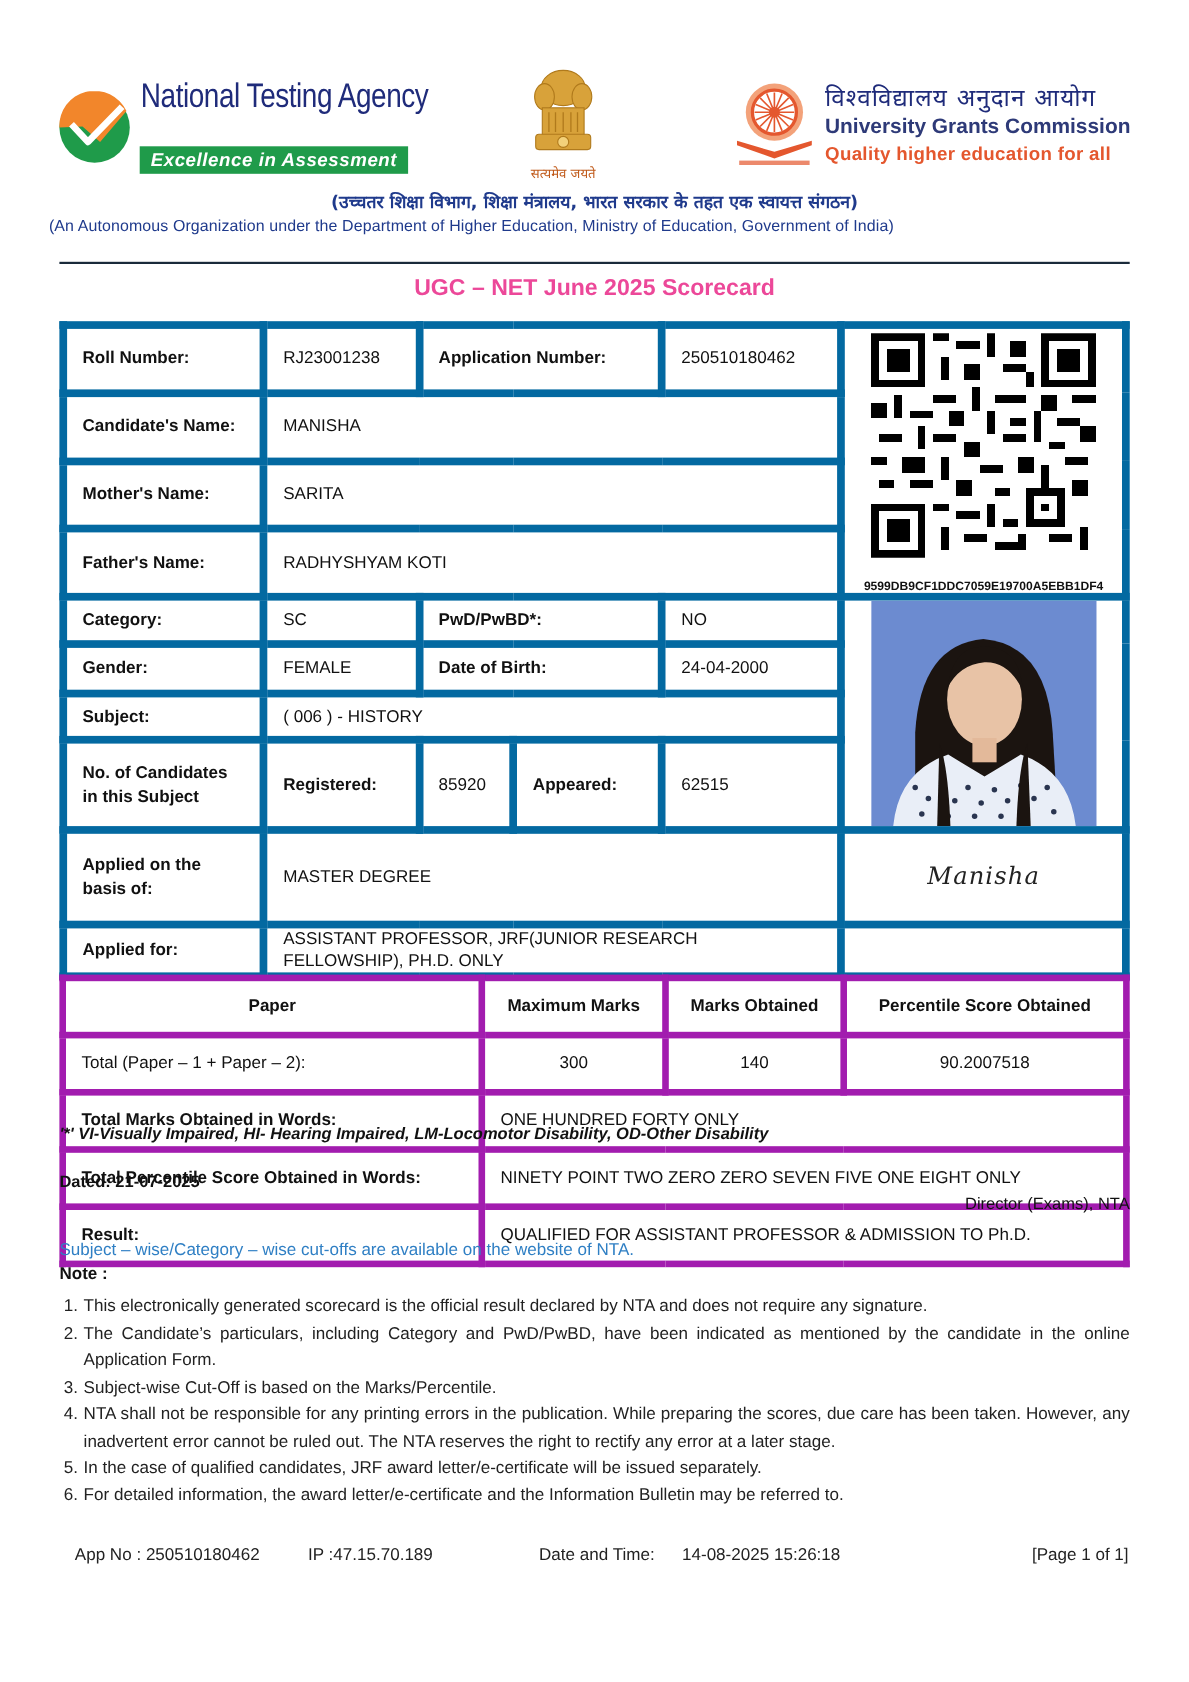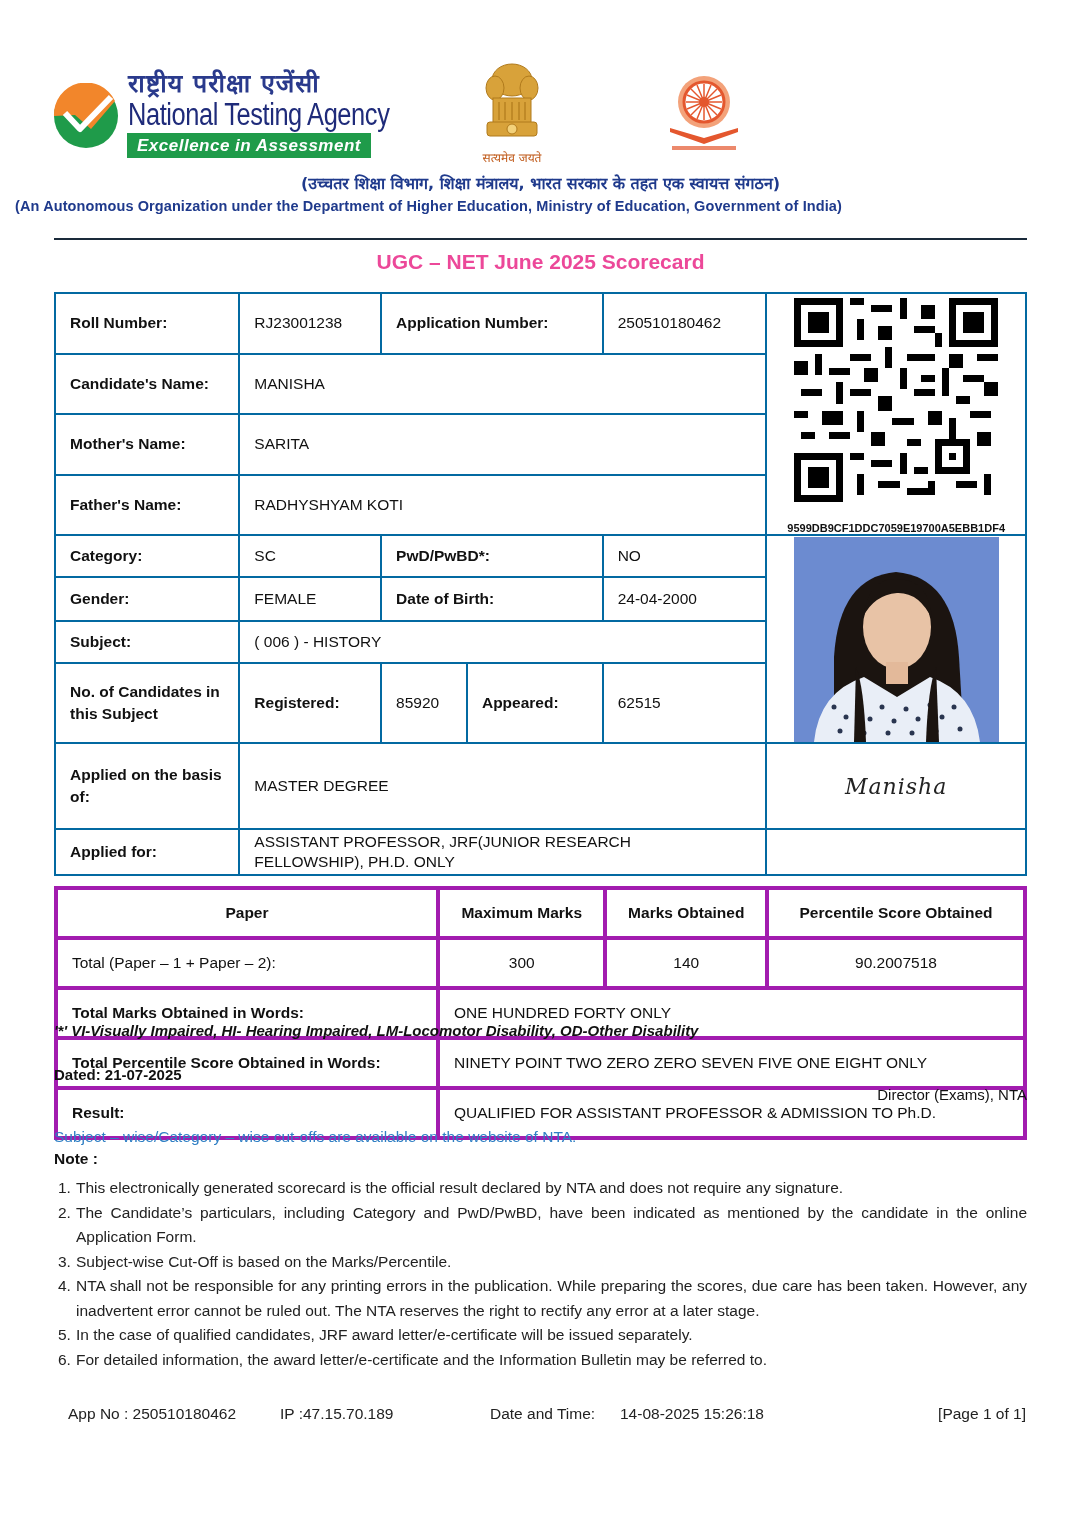--- a/index.html
+++ b/index.html
@@ -17,41 +17,41 @@
   .emblem { position: absolute; left: 474px; top: 58px; width: 76px; height: 108px; text-align: center; }
   .emblem-motto { position: absolute; left: 0; top: 91px; width: 76px; font-size: 12px; color: #c05a1a; font-family: "DejaVu Sans", sans-serif; }
 
   .ugc-logo { position: absolute; left: 666px; top: 72px; width: 76px; height: 82px; }
   .ugc-text { position: absolute; left: 750px; top: 76px; }
   .ugc-hindi { font-family: "DejaVu Serif", serif; font-size: 22px; color: #1f2b7a; line-height: 28px; letter-spacing: 1px; }
   .ugc-eng { font-size: 19px; font-weight: bold; color: #2e3a78; line-height: 24px; }
   .ugc-tag { font-size: 17px; font-weight: bold; color: #e4572e; line-height: 24px; letter-spacing: 0.3px; }
 
   .org-hindi { position: absolute; left: 0; top: 172px; width: 1081px; text-align: center; font-family: "DejaVu Sans", sans-serif; font-size: 16px; font-weight: bold; color: #1f3a8c; }
-  .org-eng { position: absolute; left: 0; top: 198px; width: 857px; text-align: center; font-size: 14.5px; font-weight: bold; color: #1f3a8c; letter-spacing: 0.1px; }
+  .org-eng { position: absolute; left: 0; top: 198px; width: 857px; text-align: center; font-size: 14.5px; font-weight: normal; color: #1f3a8c; letter-spacing: 0.1px; }
   .hr { position: absolute; left: 54px; top: 238px; width: 973px; height: 2px; background: #1a2a3a; }
 
   .doc-title { position: absolute; left: 0; top: 250px; width: 1081px; text-align: center; font-size: 21px; font-weight: bold; color: #ec4899; }
 
   
   table.info { position: absolute; left: 54px; top: 292px; width: 973px; border-collapse: collapse; }
-  table.info td { border: 2px solid #0369a1; font-size: 15.5px; padding: 0 14px; vertical-align: middle; }
+  table.info td { border: 7px solid #0369a1; font-size: 15.5px; padding: 0 14px; vertical-align: middle; }
   table.info td.lbl { font-weight: bold; }
   table.info td.qr-cell { padding: 0; text-align: center; vertical-align: top; }
   table.info td.photo-cell { padding: 0; text-align: center; vertical-align: middle; }
   table.info td.sign-cell { padding: 0; text-align: center; border-left-width: 1px; }
 
   .qr { width: 206px; height: 204px; margin: 4px auto 0; display: block; }
   .qr-hash { font-size: 11px; font-weight: bold; letter-spacing: 0; margin-top: 20px; white-space: nowrap; }
   .photo { width: 205px; height: 205px; margin: 0 auto; display: block; }
   .signature { font-family: "DejaVu Serif", serif; font-style: italic; font-size: 22px; color: #222; letter-spacing: 1px; }
 
   
   table.marks { position: absolute; left: 54px; top: 886px; width: 973px; border-collapse: collapse; }
-  table.marks td, table.marks th { border: 4px solid #a21caf; font-size: 15.5px; height: 25px; padding: 14px 14px; }
+  table.marks td, table.marks th { border: 6px solid #a21caf; font-size: 15.5px; height: 25px; padding: 14px 14px; }
   table.marks th { font-weight: bold; text-align: center; height: 32px; }
   table.marks td.c { text-align: center; }
   table.marks td.b { font-weight: bold; }
 
   .footnote { position: absolute; left: 54px; top: 1022px; font-size: 15px; font-weight: bold; font-style: italic; }
   .dated { position: absolute; left: 54px; top: 1066px; font-size: 15px; font-weight: bold; }
   .director { position: absolute; right: 54px; top: 1086px; font-size: 15px; font-weight: normal; }
   .cutoff { position: absolute; left: 54px; top: 1128px; font-size: 15.5px; color: #2f7fc4; }
   .note-title { position: absolute; left: 54px; top: 1150px; font-size: 15.5px; font-weight: bold; }
   ol.notes { position: absolute; left: 76px; top: 1176px; width: 951px; font-size: 15.5px; line-height: 24.5px; color: #222; padding-left: 0; list-style: none; }
@@ -63,21 +63,20 @@
 </head>
 <body>
 
 <div class="header">
   <svg class="nta-logo" viewBox="0 0 66 66">
     <circle cx="33" cy="33" r="32" fill="#1f9b4a"></circle>
     <path d="M1 33 A32 32 0 0 1 62 18 L38 46 L22 32 Z" fill="#f2862b"></path>
     <path d="M12 30 L27 46 L58 14" stroke="#ffffff" stroke-width="6" fill="none" stroke-linejoin="round"></path>
   </svg>
   <div class="nta-text">
-    <div class="nta-hindi">राष्ट्रीय परीक्षा एजेंसी</div>
     <div class="nta-eng">National Testing Agency</div>
   </div>
   <div class="nta-tag">Excellence in Assessment</div>
 
   <div class="emblem">
     <svg width="70" height="90" viewBox="0 0 70 90">
       <g fill="#d8a23a" stroke="#b07a1c" stroke-width="1">
         <ellipse cx="35" cy="22" rx="20" ry="16"></ellipse>
         <ellipse cx="18" cy="30" rx="9" ry="12"></ellipse>
         <ellipse cx="52" cy="30" rx="9" ry="12"></ellipse>
@@ -106,20 +105,25 @@
         <line x1="51" y1="17" x2="25" y2="43"></line>
       <line x1="31" y1="13" x2="45" y2="47"></line>
         <line x1="45" y1="13" x2="31" y2="47"></line>
       <line x1="21" y1="23" x2="55" y2="37"></line>
         <line x1="55" y1="23" x2="21" y2="37"></line>
     </g>
     <circle cx="38" cy="30" r="5" fill="#e4572e"></circle>
     <path d="M4 56 L38 66 L72 56 L72 60 L38 72 L4 60 Z" fill="#e4572e"></path>
     <rect x="6" y="74" width="64" height="4" fill="#e4572e" opacity="0.7"></rect>
   </svg>
+  <div class="ugc-text">
+    <div class="ugc-hindi">विश्वविद्यालय अनुदान आयोग</div>
+    <div class="ugc-eng">University Grants Commission</div>
+    <div class="ugc-tag">Quality higher education for all</div>
+  </div>
 
   <div class="org-hindi">(उच्चतर शिक्षा विभाग, शिक्षा मंत्रालय, भारत सरकार के तहत एक स्वायत्त संगठन)</div>
   <div class="org-eng">(An Autonomous Organization under the Department of Higher Education, Ministry of Education, Government of India)</div>
   <div class="hr"></div>
 </div>
 
 <div class="doc-title">UGC – NET June 2025 Scorecard</div>
 
 <table class="info">
   <colgroup>

